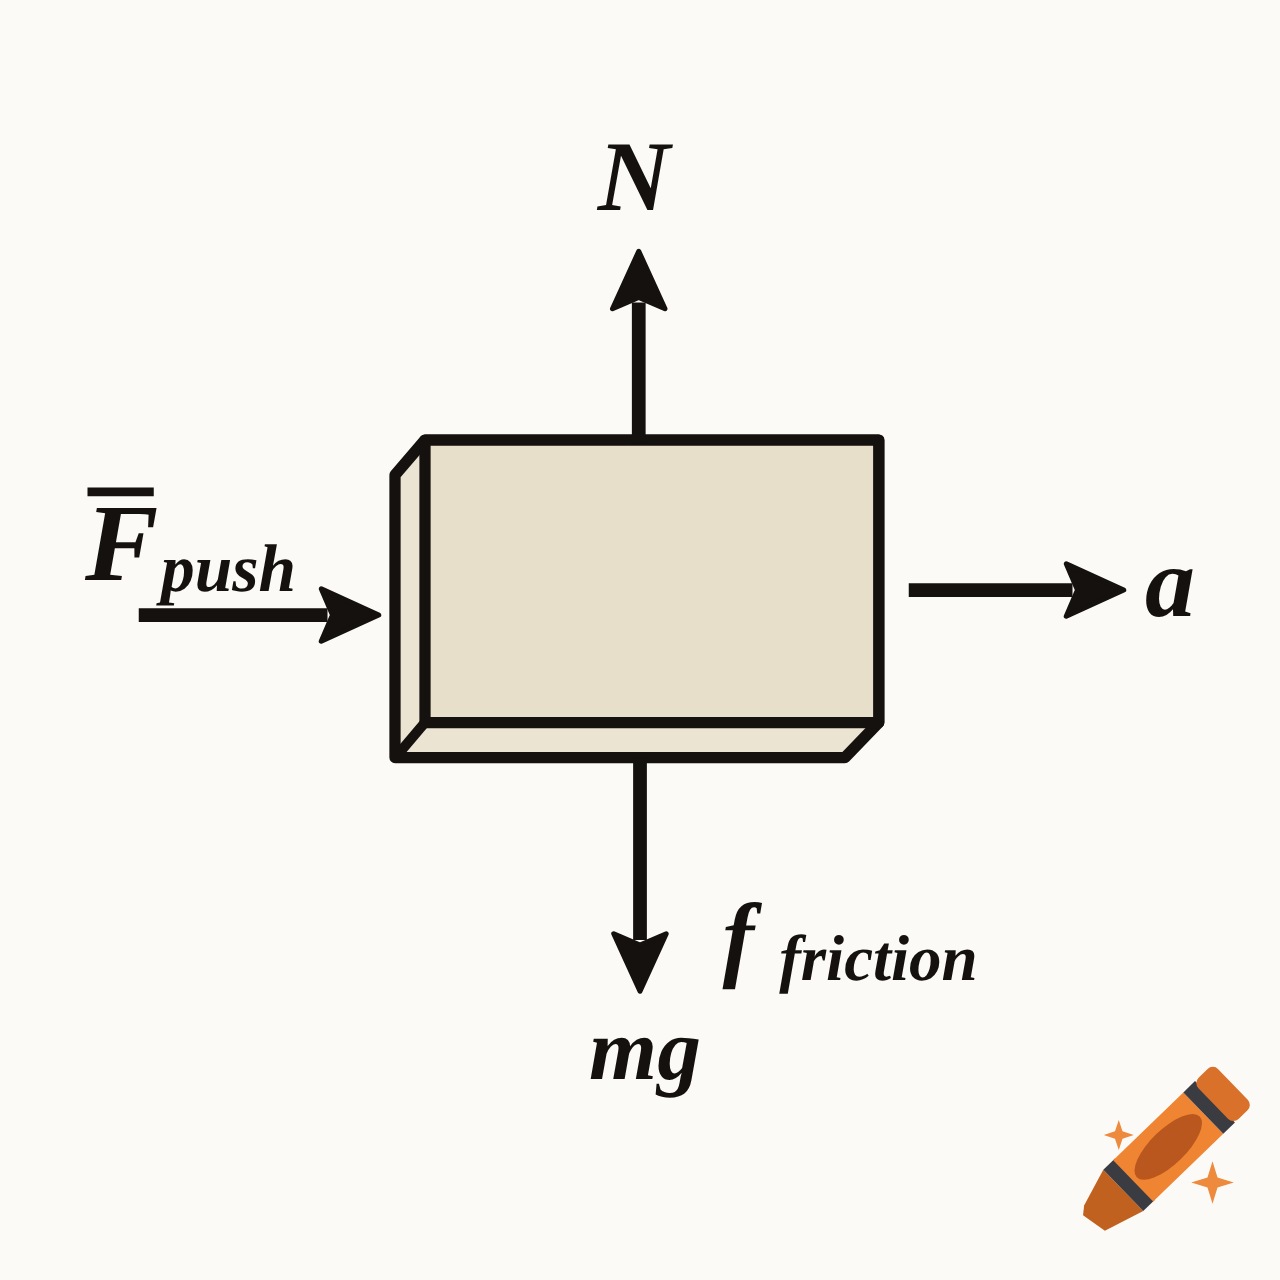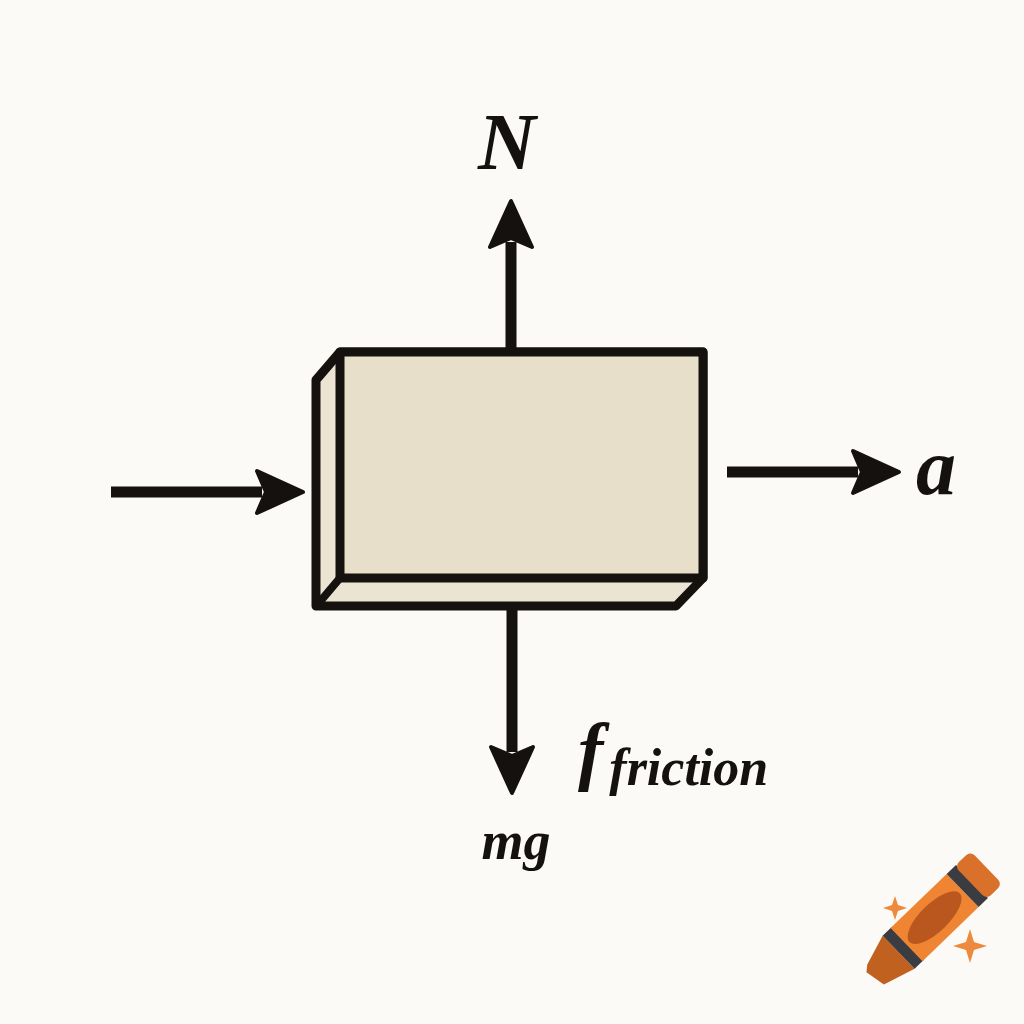--- a/index.html
+++ b/index.html
@@ -55,21 +55,21 @@
     display: inline-block;
   }
   .sub-push {
     font-size: 54px;
     vertical-align: -9px;
     margin-left: 2px;
   }
   .sub-friction {
     font-size: 52px;
     vertical-align: -9px;
-    margin-left: 6px;
+    margin-left: 20px;
   }
   .book-text {
     text-shadow: 2px 2px 0 rgba(255, 255, 255, 0.55);
   }
 </style>
 </head>
 <body>
 
 <div class="stage">
 
@@ -110,21 +110,22 @@
         <rect x="126" y="-23" width="13" height="46" fill="#3b3b42"></rect>
         <rect x="137" y="-23" width="22" height="46" rx="6" fill="#d9712a"></rect>
       </g>
       <polygon transform="translate(895,908)" points="0,-12 3,-3 12,0 3,3 0,12 -3,3 -12,0 -3,-3" fill="#ed8a3e"></polygon>
       <polygon transform="translate(970,946)" points="0,-17 4,-4 17,0 4,4 0,17 -4,4 -17,0 -4,-4" fill="#ed8a3e"></polygon>
     </g>
   </svg>
 
   <div class="lbl center" style="left:507px; top:142px; font-size:80px;">N</div>
 
+  <div class="lbl" style="left:68px; top:392px; font-size:88px;"><span class="overbar">F</span><span class="subscript sub-push">push</span></div>
 
 
   <div class="lbl center" style="left:936px; top:467px; font-size:80px;">a</div>
 
-  <div class="lbl center" style="left:516px; top:841px; font-size:54px;">mg</div>
+  <div class="lbl center" style="left:516px; top:841px; font-size:70px;">mg</div>
 
   <div class="lbl" style="left:578px; top:712px; font-size:76px;"><span>f</span><span class="subscript sub-friction">friction</span></div>
 
 </div>
 
 </body></html>

